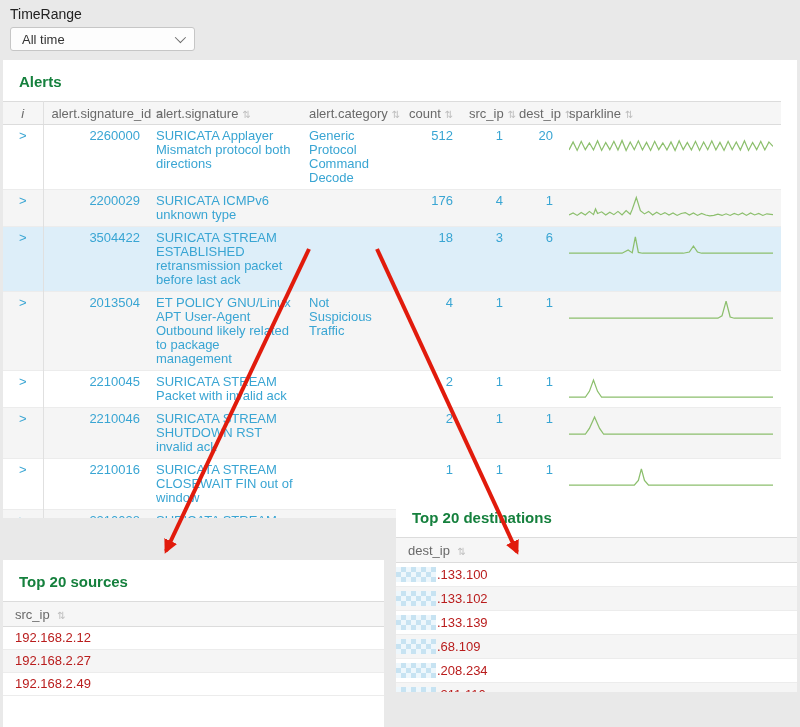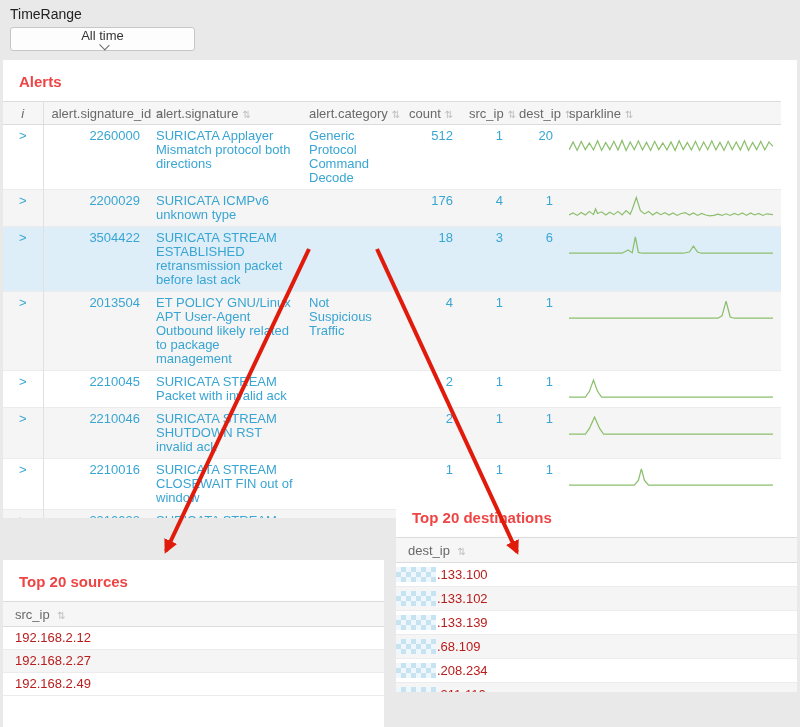--- a/index.html
+++ b/index.html
@@ -9,33 +9,33 @@
     font-family:"Liberation Sans","DejaVu Sans",sans-serif;
     -webkit-font-smoothing:antialiased;
   }
   
   .timerange{position:absolute;left:10px;top:6px;width:200px;}
   .timerange-label{font-size:14px;color:#222;}
   .select-box{
     margin-top:5px;width:161px;height:22px;background:#fdfdfd;
     border:1px solid #c6c6c6;border-radius:3px;
     display:flex;align-items:center;justify-content:space-between;
-    padding:0 11px;cursor:pointer;flex-direction:column;
+    padding:0 11px;cursor:pointer;
   }
   .select-box .value{font-size:13px;color:#333;}
   .chevron-down{
     width:7px;height:7px;border-right:1.5px solid #6b6b6b;border-bottom:1.5px solid #6b6b6b;
     transform:rotate(45deg) translateY(-2px);
   }
   
   .panel{position:absolute;background:#fff;overflow:hidden;}
   #alerts-panel{left:3px;top:60px;width:794px;height:458px;}
   #sources-panel{left:3px;top:524px;width:381px;height:196px;margin-top:36px;}
   #dest-panel{left:396px;top:496px;width:401px;height:196px;}
-  .panel-title{font-size:15px;font-weight:bold;color:#ef4444;padding:13px 16px 11px 16px;}
+  .panel-title{font-size:15px;font-weight:bold;color:#15803d;padding:13px 16px 11px 16px;}
   
   table{border-collapse:collapse;}
   #alerts-table{width:778px;table-layout:fixed;}
   thead th{
     background:#f6f6f6;border-top:1px solid #dcdcdc;border-bottom:1px solid #dcdcdc;
     font-weight:normal;color:#696969;font-size:13px;text-align:left;
     padding:3px 8px;height:16px;white-space:nowrap;cursor:pointer;
   }
   th.col-i{text-align:center;font-style:italic;border-right:1px solid #e0e0e0;cursor:default;}
   .sort-icon{font-size:10px;color:#bdbdbd;margin-left:4px;font-family:"DejaVu Sans",sans-serif;}

